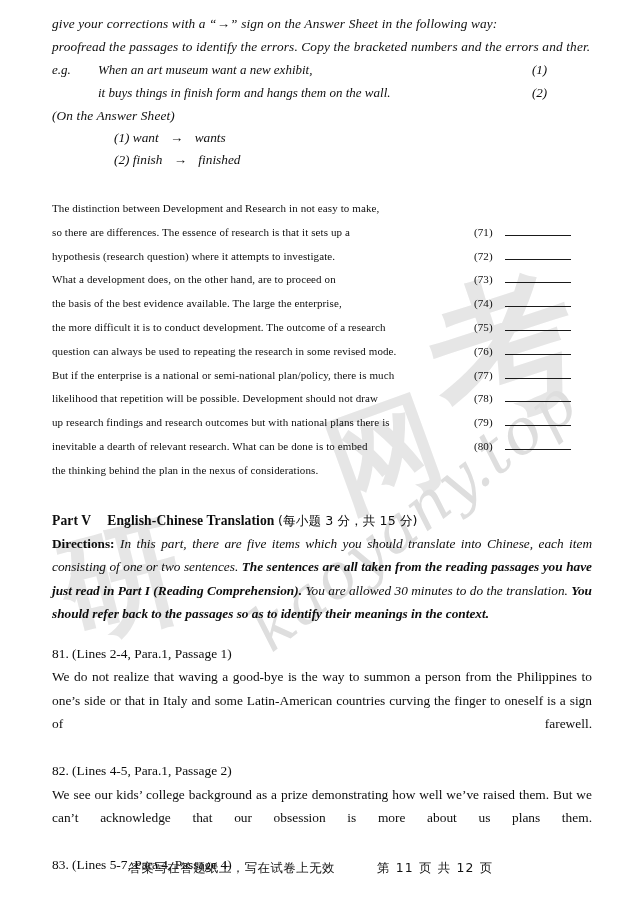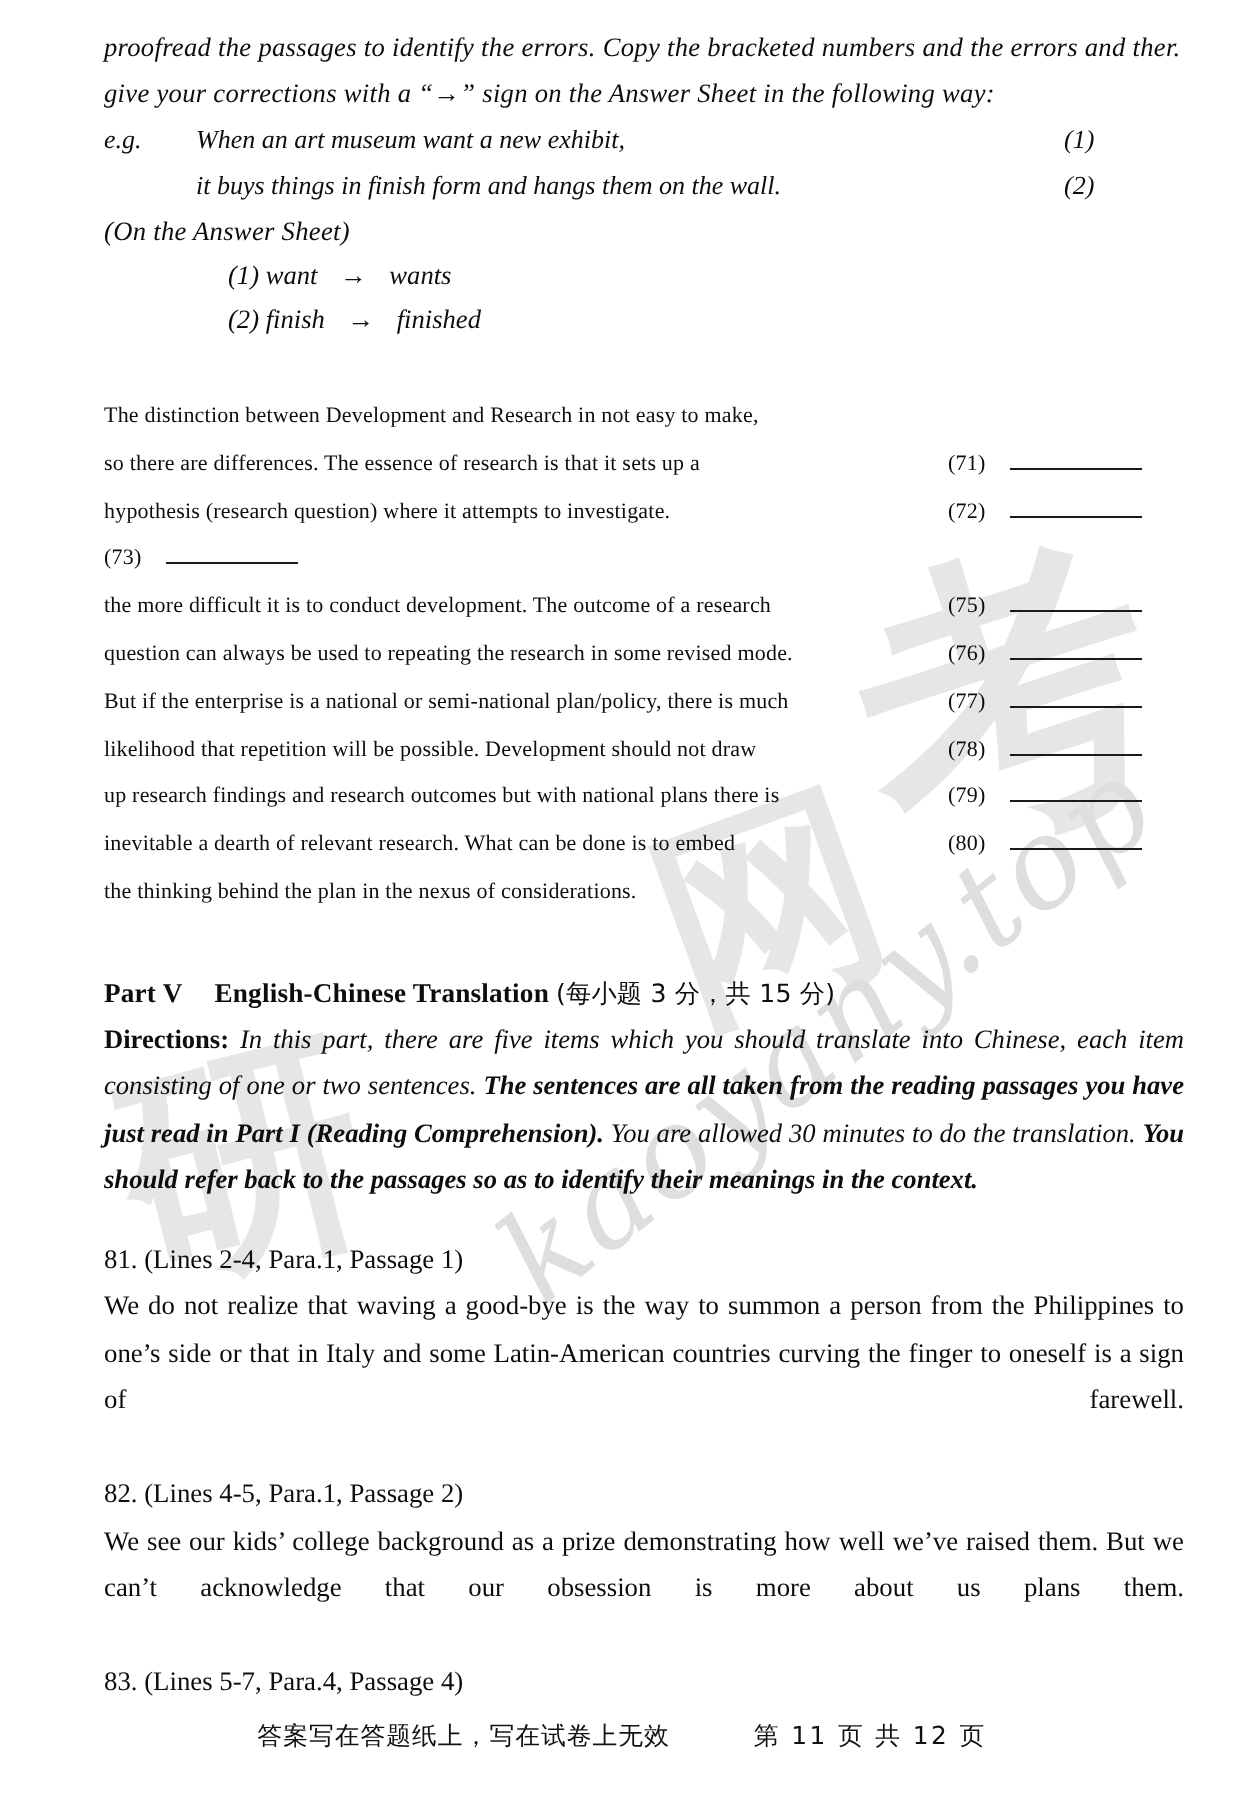--- a/index.html
+++ b/index.html
@@ -181,22 +181,22 @@
   <div class="wm-layer">
     <div class="wm-cjk c1">考</div>
     <div class="wm-cjk c2">研</div>
     <div class="wm-cjk c3">网</div>
     <div class="wm-script a">kaoyany.top</div>
   </div>
 
   <div class="content">
 
     <div>
+      <p class="blk ital">give your corrections with a “→” sign on the Answer Sheet in the following way:</p>
       <p class="blk ital">proofread the passages to identify the errors. Copy the bracketed numbers and the errors and ther.</p>
-      <p class="blk ital">give your corrections with a “→” sign on the Answer Sheet in the following way:</p>
 
       <div class="eg-row">
         <span class="eg-label">e.g.</span>
         <span class="eg-text">When an art museum want a new exhibit,</span>
         <span class="eg-num">(1)</span>
       </div>
       <div class="eg-row">
         <span class="eg-label"></span>
         <span class="eg-text eg-indent-none">it buys things in finish form and hangs them on the wall.</span>
         <span class="eg-num">(2)</span>
@@ -233,22 +233,30 @@
           </span>
         </div>
         <div class="pf-line">
           <span class="pf-text">hypothesis (research question) where it attempts to investigate.</span>
           <span class="pf-slot">
             <span class="pf-num">(72)</span>
             <span class="pf-rule"></span>
           </span>
         </div>
         <div class="pf-line">
+          <span class="pf-text">What a development does, on the other hand, are to proceed on</span>
           <span class="pf-slot">
             <span class="pf-num">(73)</span>
+            <span class="pf-rule"></span>
+          </span>
+        </div>
+        <div class="pf-line">
+          <span class="pf-text">the basis of the best evidence available. The large the enterprise,</span>
+          <span class="pf-slot">
+            <span class="pf-num">(74)</span>
             <span class="pf-rule"></span>
           </span>
         </div>
         <div class="pf-line">
           <span class="pf-text">the more difficult it is to conduct development. The outcome of a research</span>
           <span class="pf-slot">
             <span class="pf-num">(75)</span>
             <span class="pf-rule"></span>
           </span>
         </div>

